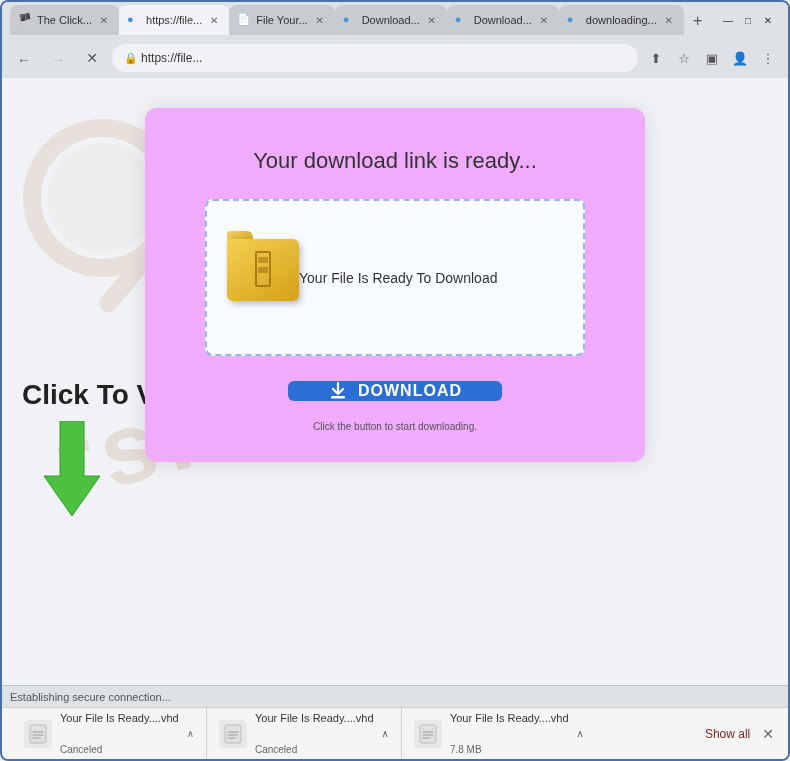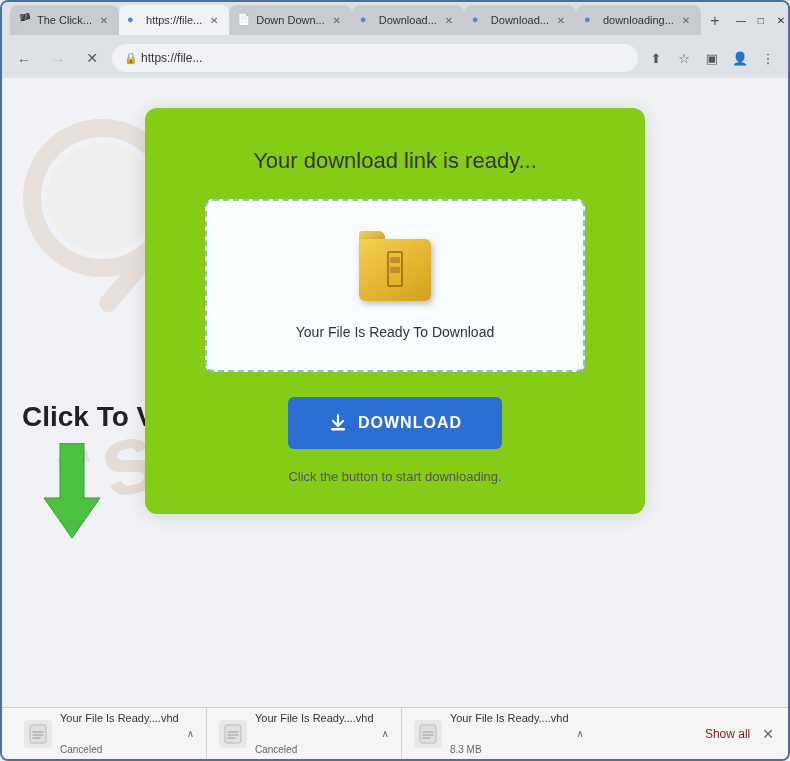--- a/index.html
+++ b/index.html
@@ -211,21 +211,21 @@
       z-index: 1;
     }
 
     
     .main-card {
       position: absolute;
       top: 30px;
       left: 50%;
       transform: translateX(-50%);
       width: 500px;
-      background: #84cc16;
+      background: #f0abfc;
       border-radius: 12px;
       box-shadow: 0 2px 20px rgba(0,0,0,0.12);
       padding: 40px 30px 30px;
       z-index: 5;
       display: flex;
       flex-direction: column;
       align-items: center;
     }
 
     .card-title {
@@ -234,49 +234,49 @@
       margin-bottom: 25px;
       font-weight: 400;
     }
 
     .file-box {
       width: 380px;
       border: 2px dashed #90b8e0;
       border-radius: 8px;
       background: #f8fbff;
       display: flex;
-      flex-direction: column;
+      flex-direction: row;
       align-items: center;
       padding: 30px 20px;
       margin-bottom: 25px;
     }
 
     .file-ready-text {
       font-size: 14px;
       color: #333;
     }
 
     .download-btn {
       background: #2b6fd4;
       color: white;
       border: none;
       border-radius: 6px;
-      padding: 16px 40px;
+      padding: 0 40px;
       font-size: 16px;
       font-weight: 600;
       cursor: pointer;
       display: flex;
       align-items: center;
       gap: 10px;
       margin-bottom: 20px;
       letter-spacing: 1px;
     }
 
     .click-hint {
-      font-size: 13px;
+      font-size: 10px;
       color: #555;
     }
 
     
     .click-to-view {
       position: absolute;
       bottom: 160px;
       left: 20px;
       z-index: 4;
     }
@@ -408,21 +408,21 @@
       </div>
 
       <div class="tab active">
         <span class="tab-favicon" style="color:#4a90d9">●</span>
         <span class="tab-label">https://file...</span>
         <span class="tab-close">✕</span>
       </div>
 
       <div class="tab">
         <span class="tab-favicon">📄</span>
-        <span class="tab-label">Down Down...</span>
+        <span class="tab-label">File Your...</span>
         <span class="tab-close">✕</span>
       </div>
 
       <div class="tab">
         <span class="tab-favicon" style="color:#4a90d9">●</span>
         <span class="tab-label">Download...</span>
         <span class="tab-close">✕</span>
       </div>
 
       <div class="tab">
@@ -517,20 +517,23 @@
       <div class="ctv-text">Click To View</div>
       <div class="arrow-down">
         <svg class="green-arrow" viewBox="0 0 80 100" width="80" height="100">
 
           <polygon points="28,0 52,0 52,55 68,55 40,95 12,55 28,55" fill="#4cc040" stroke="#3a9a30" stroke-width="1"></polygon>
         </svg>
       </div>
     </div>
   </div>
 
+  <div class="status-bar">
+    <span>Establishing secure connection...</span>
+  </div>
 
   <div class="downloads-bar">
 
     <div class="download-item">
       <div class="dl-file-icon">
         <svg width="18" height="20" viewBox="0 0 18 20">
           <rect x="1" y="1" width="16" height="18" rx="2" fill="#e0e0e0" stroke="#bbb" stroke-width="1"></rect>
           <path d="M4 8h10M4 11h10M4 14h7" stroke="#999" stroke-width="1.2" stroke-linecap="round"></path>
         </svg>
       </div>
@@ -557,21 +560,21 @@
 
     <div class="download-item" style="border-right:none;">
       <div class="dl-file-icon">
         <svg width="18" height="20" viewBox="0 0 18 20">
           <rect x="1" y="1" width="16" height="18" rx="2" fill="#e0e0e0" stroke="#bbb" stroke-width="1"></rect>
           <path d="M4 8h10M4 11h10M4 14h7" stroke="#999" stroke-width="1.2" stroke-linecap="round"></path>
         </svg>
       </div>
       <div class="dl-info">
         <div class="dl-filename">Your File Is Ready....vhd</div>
-        <div class="dl-status">8.3 MB</div>
+        <div class="dl-status">7.8 MB</div>
       </div>
       <div class="dl-chevron">∧</div>
     </div>
 
     <div class="downloads-spacer"></div>
 
     <div class="show-all-btn">Show all</div>
     <div class="close-downloads">✕</div>
   </div>
 

